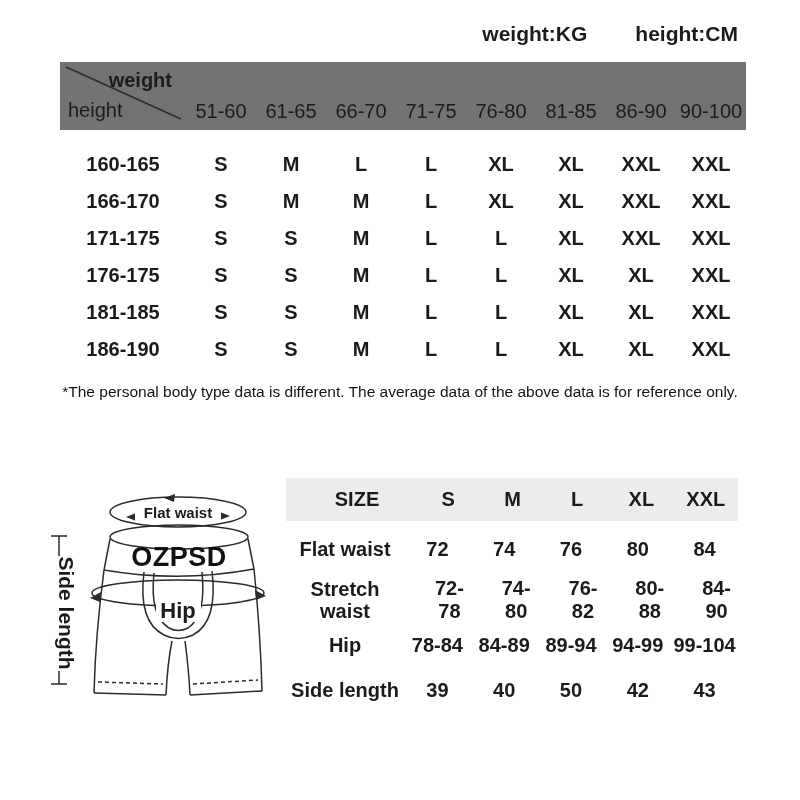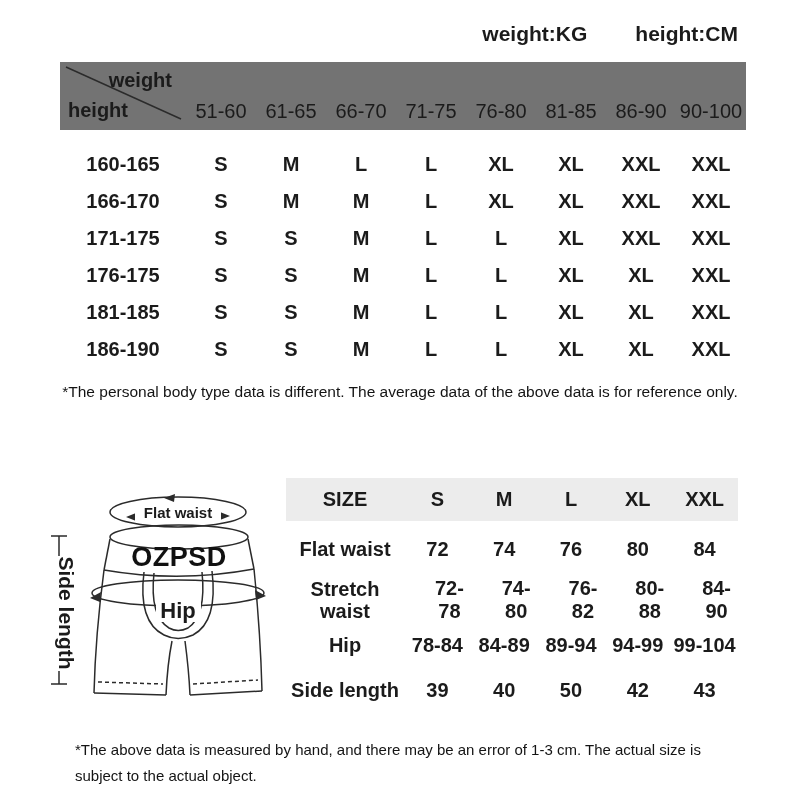--- a/index.html
+++ b/index.html
@@ -13,36 +13,36 @@
            font-size:21px; font-weight:700; }
   
   .t1 { position:absolute; left:60px; top:62px; width:686px; }
   .t1-grid { display:grid; grid-template-columns:126px repeat(8,1fr); }
   .t1-head { background:#737373; height:68px; }
   .t1-head .hcell { display:flex; align-items:flex-end; justify-content:center;
                     padding-bottom:7px; font-size:20px; font-weight:400; }
   .corner { position:relative; height:66px; }
   .corner svg { position:absolute; inset:0; }
   .corner .c-top { position:absolute; top:7px; right:14px; font-size:20px; font-weight:600; }
-  .corner .c-bottom { position:absolute; bottom:6px; left:8px; font-size:20px; font-weight:700; }
+  .corner .c-bottom { position:absolute; bottom:6px; left:8px; font-size:20px; font-weight:400; }
   .t1-body { margin-top:16px; }
   .t1-row { display:grid; grid-template-columns:126px repeat(8,1fr);
             height:37px; align-items:center; }
   .t1-row .cell { text-align:center; font-size:20px; font-weight:600; }
   
   .note1 { position:absolute; top:383px; left:20px; width:760px; text-align:center;
            font-size:15.5px; color:#141414; }
   .note2 { position:absolute; top:737px; left:75px; width:668px;
            font-size:15px; line-height:1.7; color:#141414; }
   
   .diagram { position:absolute; left:38px; top:468px; }
   
   .t2 { position:absolute; left:286px; top:478px; width:452px; }
   .t2-head { display:grid; grid-template-columns:118px repeat(5,1fr); height:43px;
-             background:#ececec; align-items:center; }
+             background:#ececec; align-items:center;padding-left:12px; }
   .t2-head .hcell { text-align:center; font-size:20px; font-weight:600; }
   .t2-row { display:grid; grid-template-columns:118px repeat(5,1fr); align-items:center; }
   .t2-row .cell { text-align:center; font-size:20px; font-weight:600; }
   .t2-row .label { white-space:pre-line; line-height:1.1; }
   .r0 { height:56px; } .r1 { height:44px;gap:24px; } .r2 { height:48px; } .r3 { height:42px; }
 </style>
 </head>
 <body>
 
 <div class="page">
@@ -215,15 +215,14 @@
     <div class="t2-row r3">
       <div class="cell label">Side length</div>
       <div class="cell">39</div>
       <div class="cell">40</div>
       <div class="cell">50</div>
       <div class="cell">42</div>
       <div class="cell">43</div>
     </div>
   </div>
 
-  <div class="note2">*The above data is measured by hand, and there may be an error of 1-3 cm. The actual size is subject to the actual object.</div>
 
 </div>
 
 </body></html>

